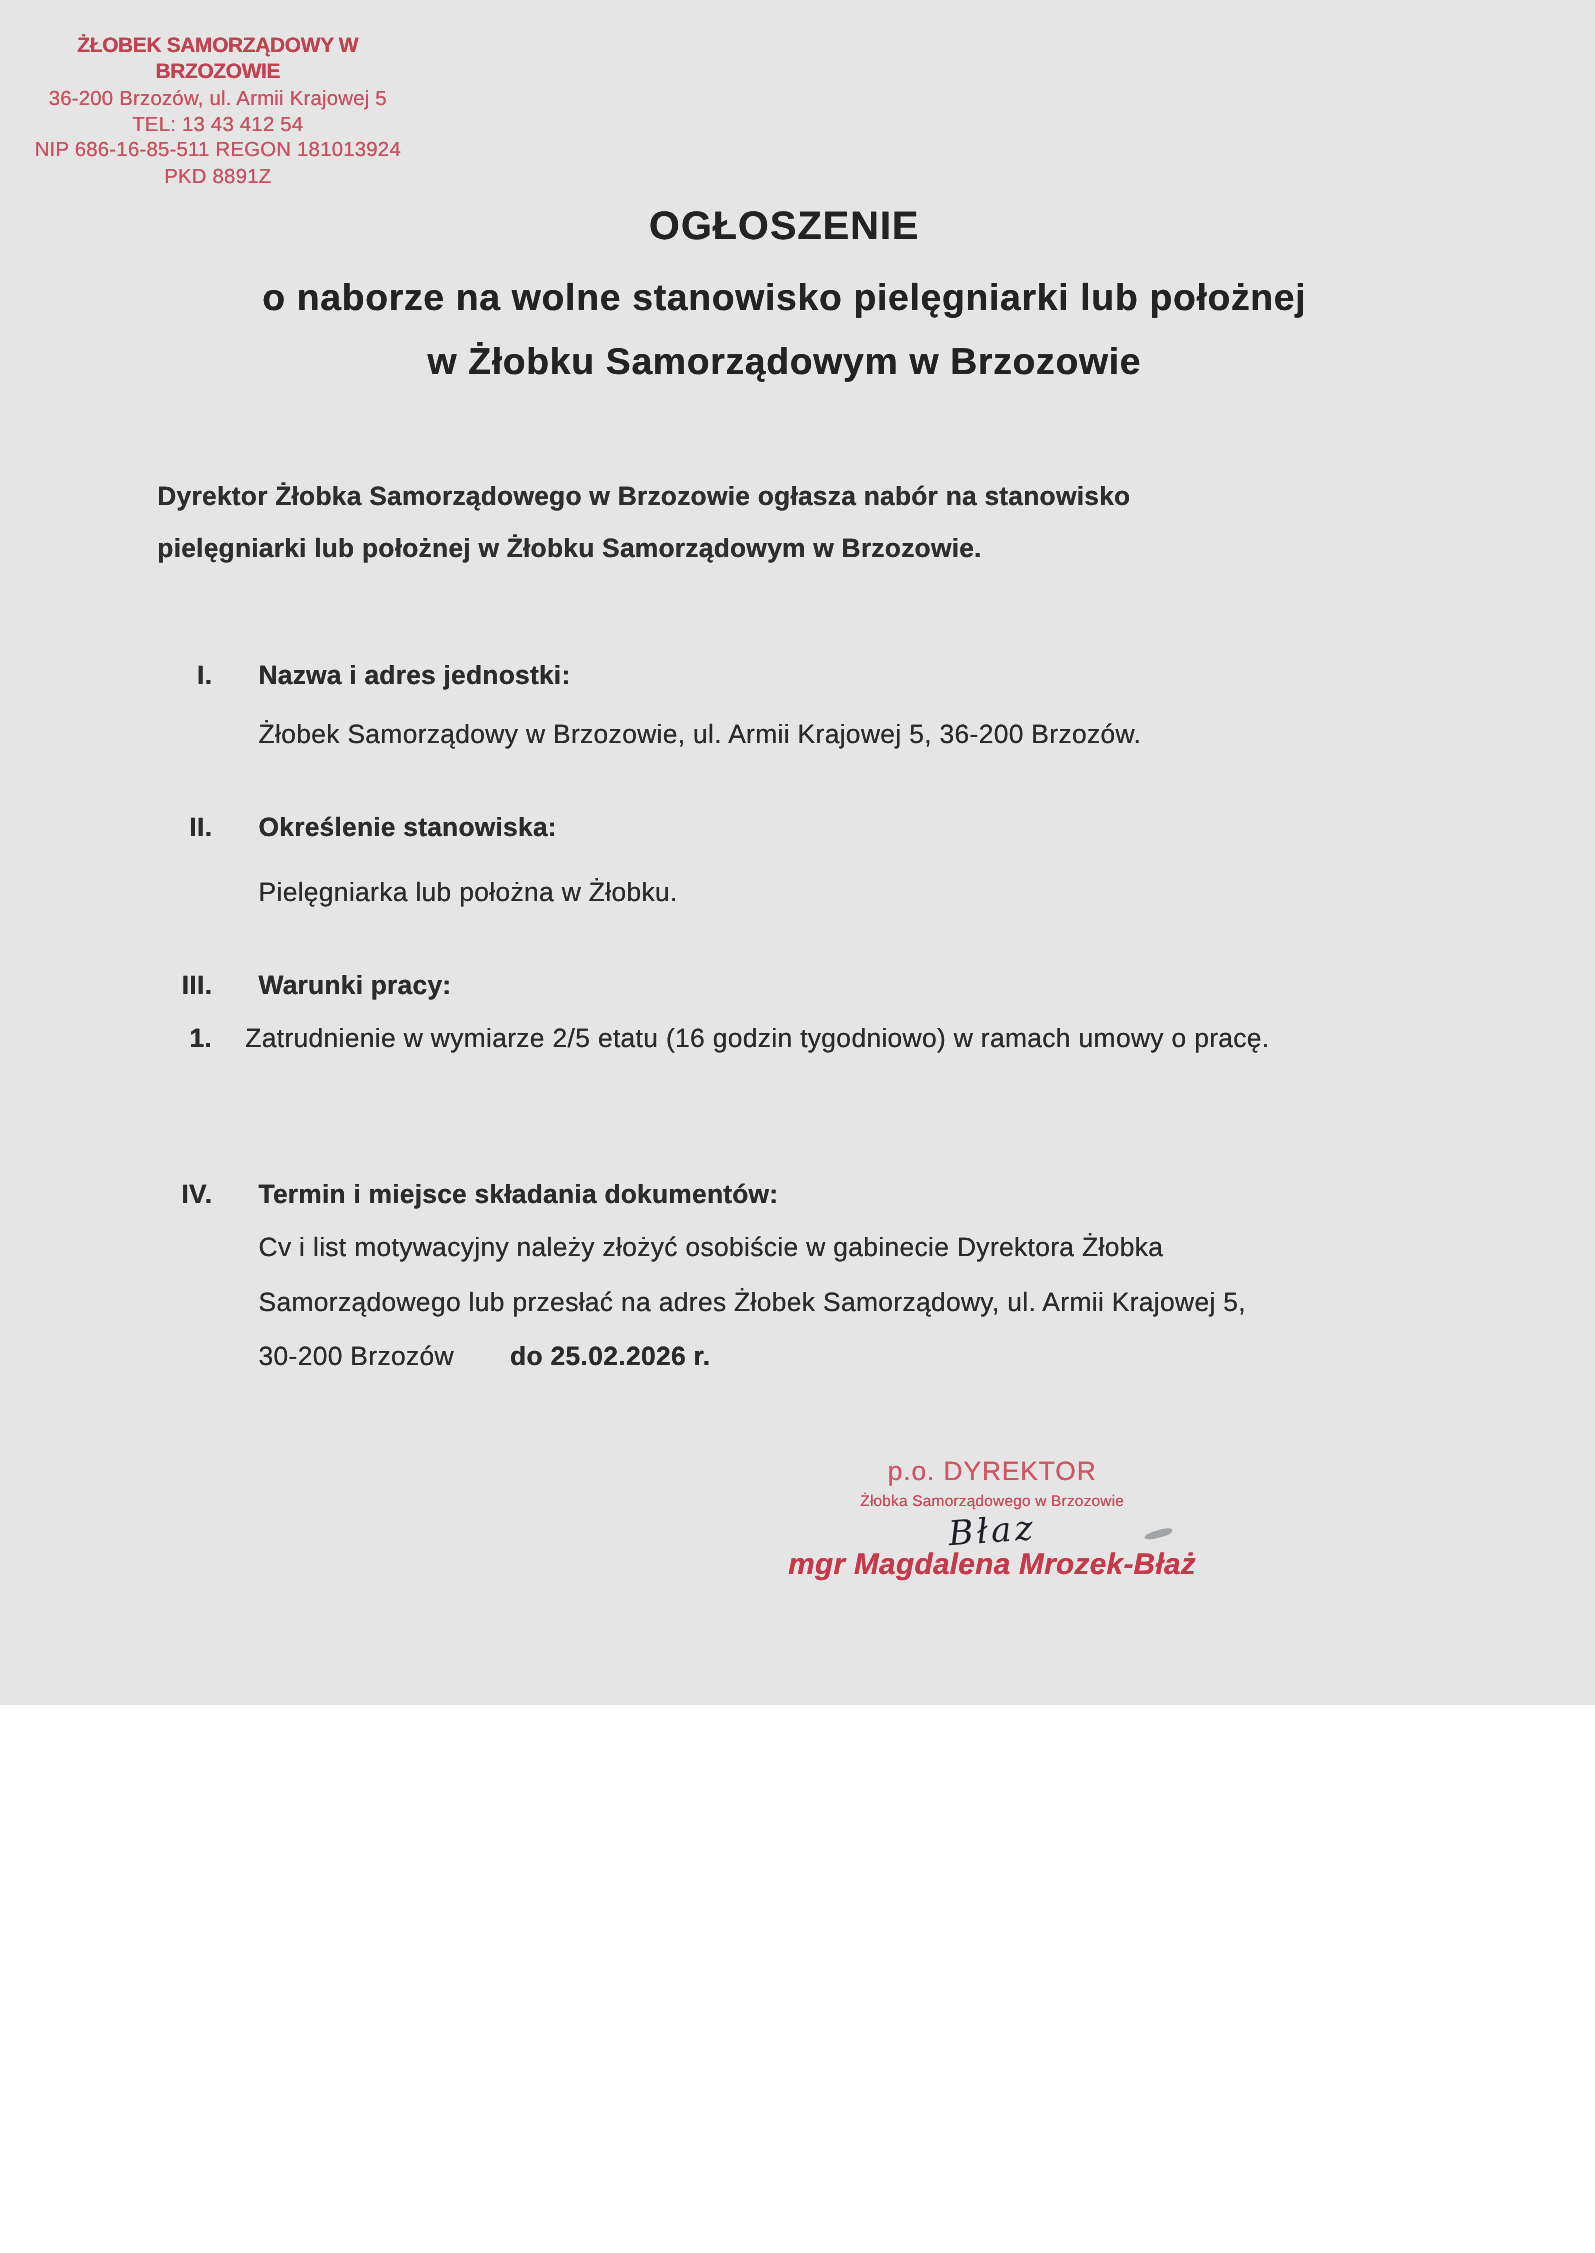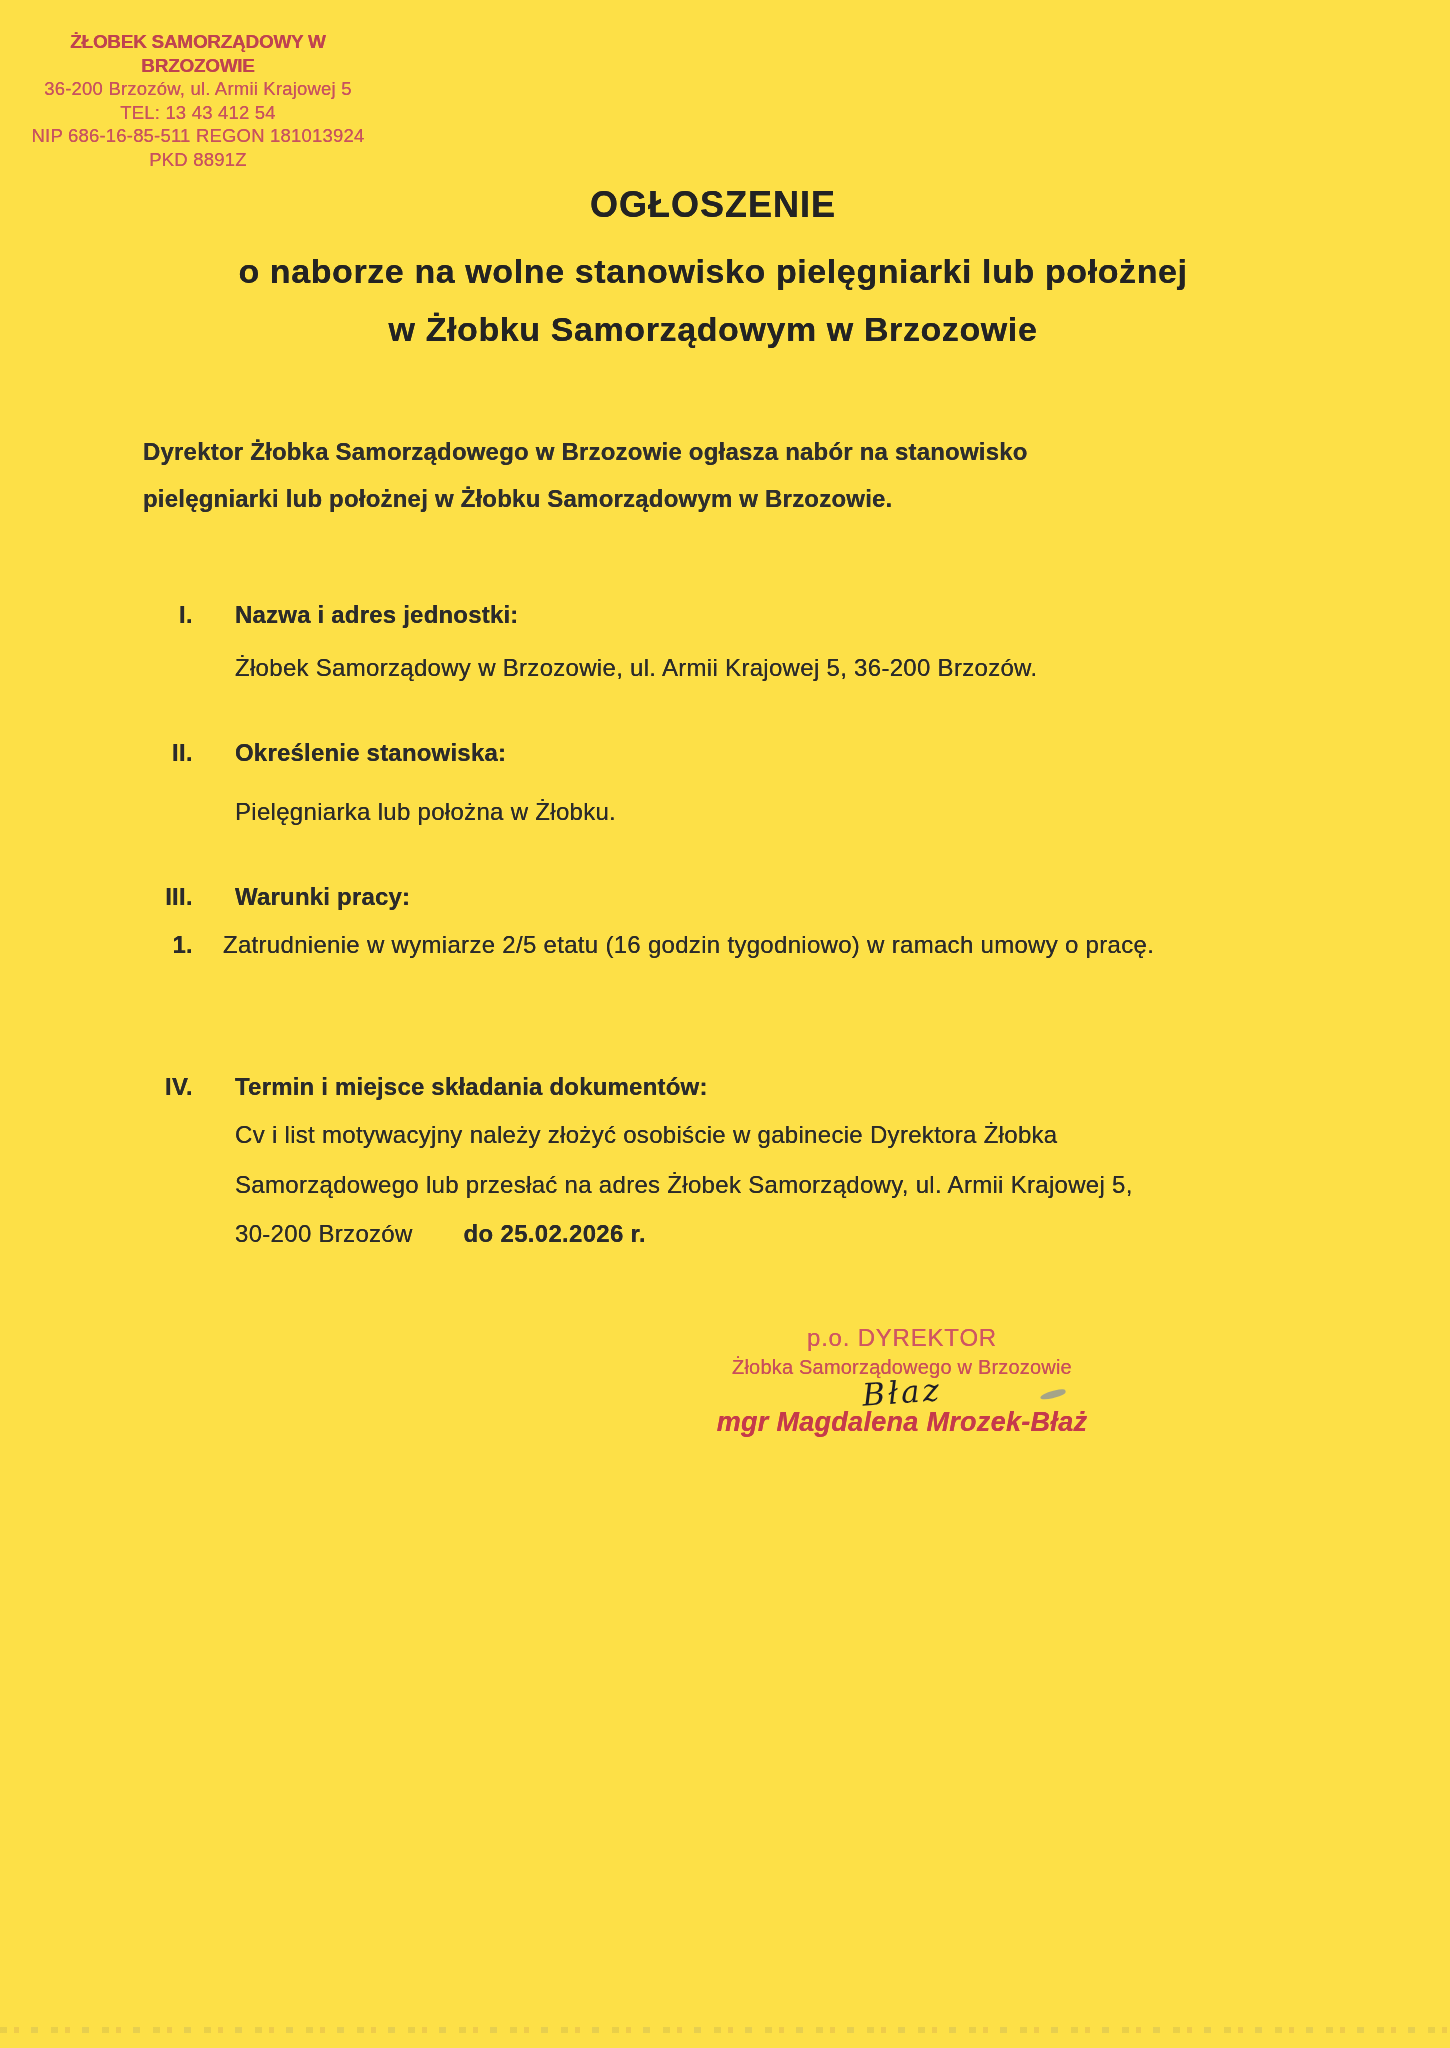--- a/index.html
+++ b/index.html
@@ -4,22 +4,22 @@
 <title>Ogłoszenie o naborze</title>
 <style>
   html, body {
     margin: 0;
     padding: 0;
     background: #ffffff;
   }
   .page {
     position: relative;
     width: 1450px;
-    height: 2048px;
-    background: #fde047;
+    height: 1550px;
+    background: #e5e5e5;
     font-family: "Liberation Sans", sans-serif;
     color: #2b2b2b;
     overflow: hidden;
     text-shadow: 0 0 0.6px currentColor; 
     text-decoration: underline;
   }
 
   
   .stamp {
     position: absolute;
@@ -102,21 +102,21 @@
     white-space: nowrap;
   }
   .sig-position {
     top: 1324px;
     font-size: 24px;
     color: #cf5662;
     letter-spacing: 0.8px;
   }
   .sig-org {
     top: 1356px;
-    font-size: 20px;
+    font-size: 14px;
     color: #c94f5b;
     letter-spacing: 0.2px;
   }
   .sig-handwritten {
     top: 1374px;
     font-family: "DejaVu Serif", serif;
     font-style: italic;
     font-size: 31px;
     color: #1d1d28;
     letter-spacing: 3px;

